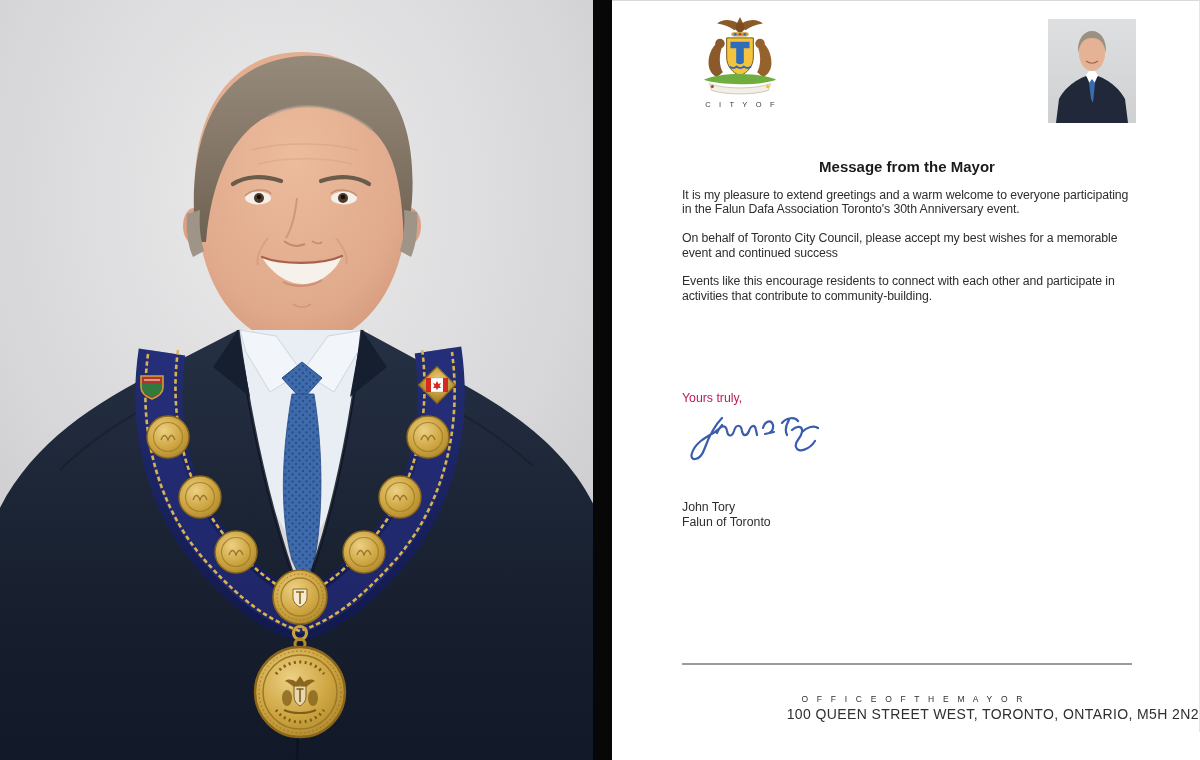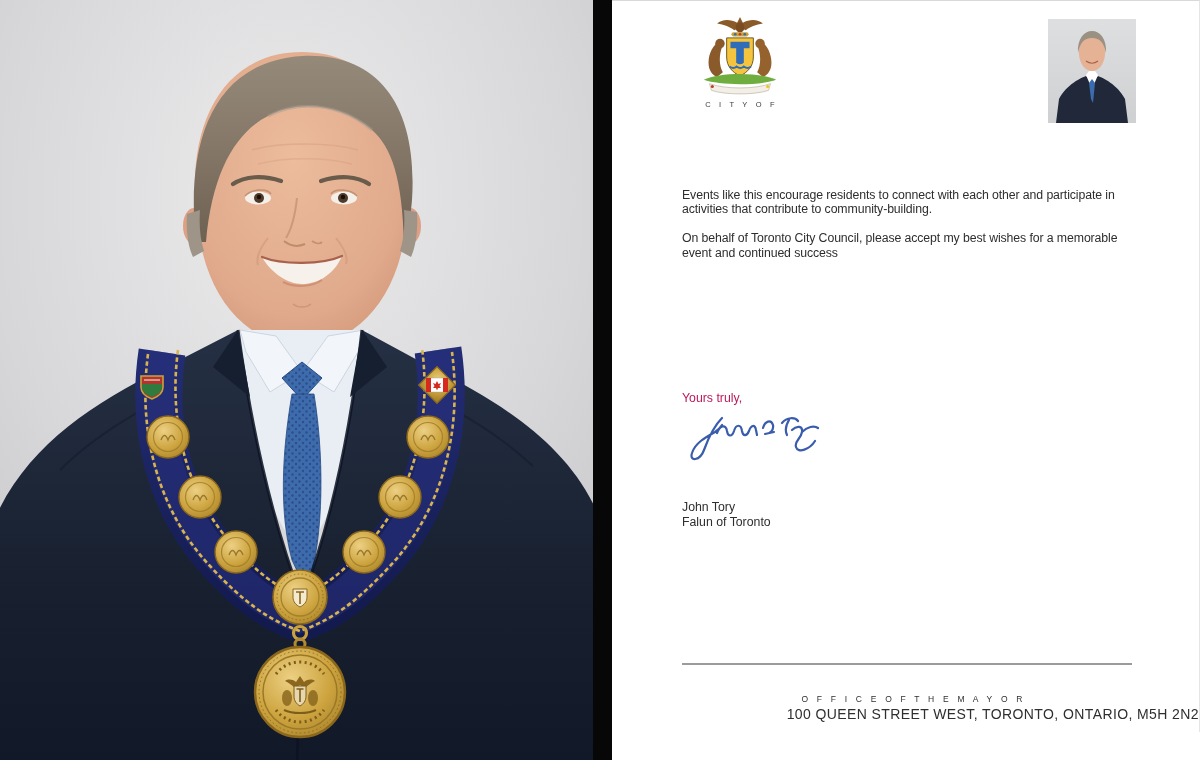--- a/index.html
+++ b/index.html
@@ -241,24 +241,26 @@
         <rect width="88" height="104" fill="url(#hsBg)"></rect>
         <path d="M44 16 C53 16 58 24 57 36 C56 45 51 52 44 52 C37 52 32 45 31 36 C30 24 35 16 44 16 Z" fill="#e5b295"></path>
         <path d="M30 34 C29 20 36 12 44 12 C52 12 59 20 58 34 C56 24 52 19 44 19 C36 19 32 24 30 34 Z" fill="#9b9183"></path>
         <path d="M38 42 C42 45 46 45 50 42" stroke="#a9614c" stroke-width="1.2" fill="none"></path>
         <path d="M8 104 L11 80 C19 65 33 59 38 57 L44 64 L50 57 C55 59 69 65 77 80 L80 104 Z" fill="#20283a"></path>
         <path d="M38 56 L44 70 L50 56 L47 52 L41 52 Z" fill="#ffffff"></path>
         <path d="M44 60 L41 64 L43 80 L45 84 L47 64 Z" fill="#3a6cae"></path>
       </svg>
     </div>
 
+    <div class="letter-title">Message from the Mayor</div>
 
     <div class="letter-body">
+      <p>It is my pleasure to extend greetings and a warm welcome to everyone participating in the Falun Dafa Association Toronto's 30th Anniversary event.</p>
+      <p>On behalf of Toronto City Council, please accept my best wishes for a memorable event and continued success</p>
       <p>Events like this encourage residents to connect with each other and participate in activities that contribute to community-building.</p>
-      <p>On behalf of Toronto City Council, please accept my best wishes for a memorable event and continued success</p>
     </div>
 
     <div class="closing">Yours truly,</div>
     <svg class="signature" viewBox="0 0 142 58" aria-hidden="true">
       <path d="M38 10 C31 17 24 31 20 42 C16 53 5 54 8 45 C11 35 22 29 31 24 C34 22 36 20 38 17
                M33 25 C36 17 42 16 43 23 C44 29 48 29 50 23 C52 16 57 16 58 23 C59 29 63 28 65 23 C67 17 71 16 72 22 L73 27
                M79 20 C81 13 87 11 89 17 C90 22 86 26 81 26 L90 24
                M98 15 C103 9 111 9 114 13 M105 12 C102 17 101 23 103 27
                M108 22 C113 17 119 18 118 24 C117 31 110 33 112 39 C114 46 126 41 131 33
                M118 24 C123 19 130 17 134 20" stroke="#3a5cad" stroke-width="2.2" fill="none" stroke-linecap="round" stroke-linejoin="round"></path>

